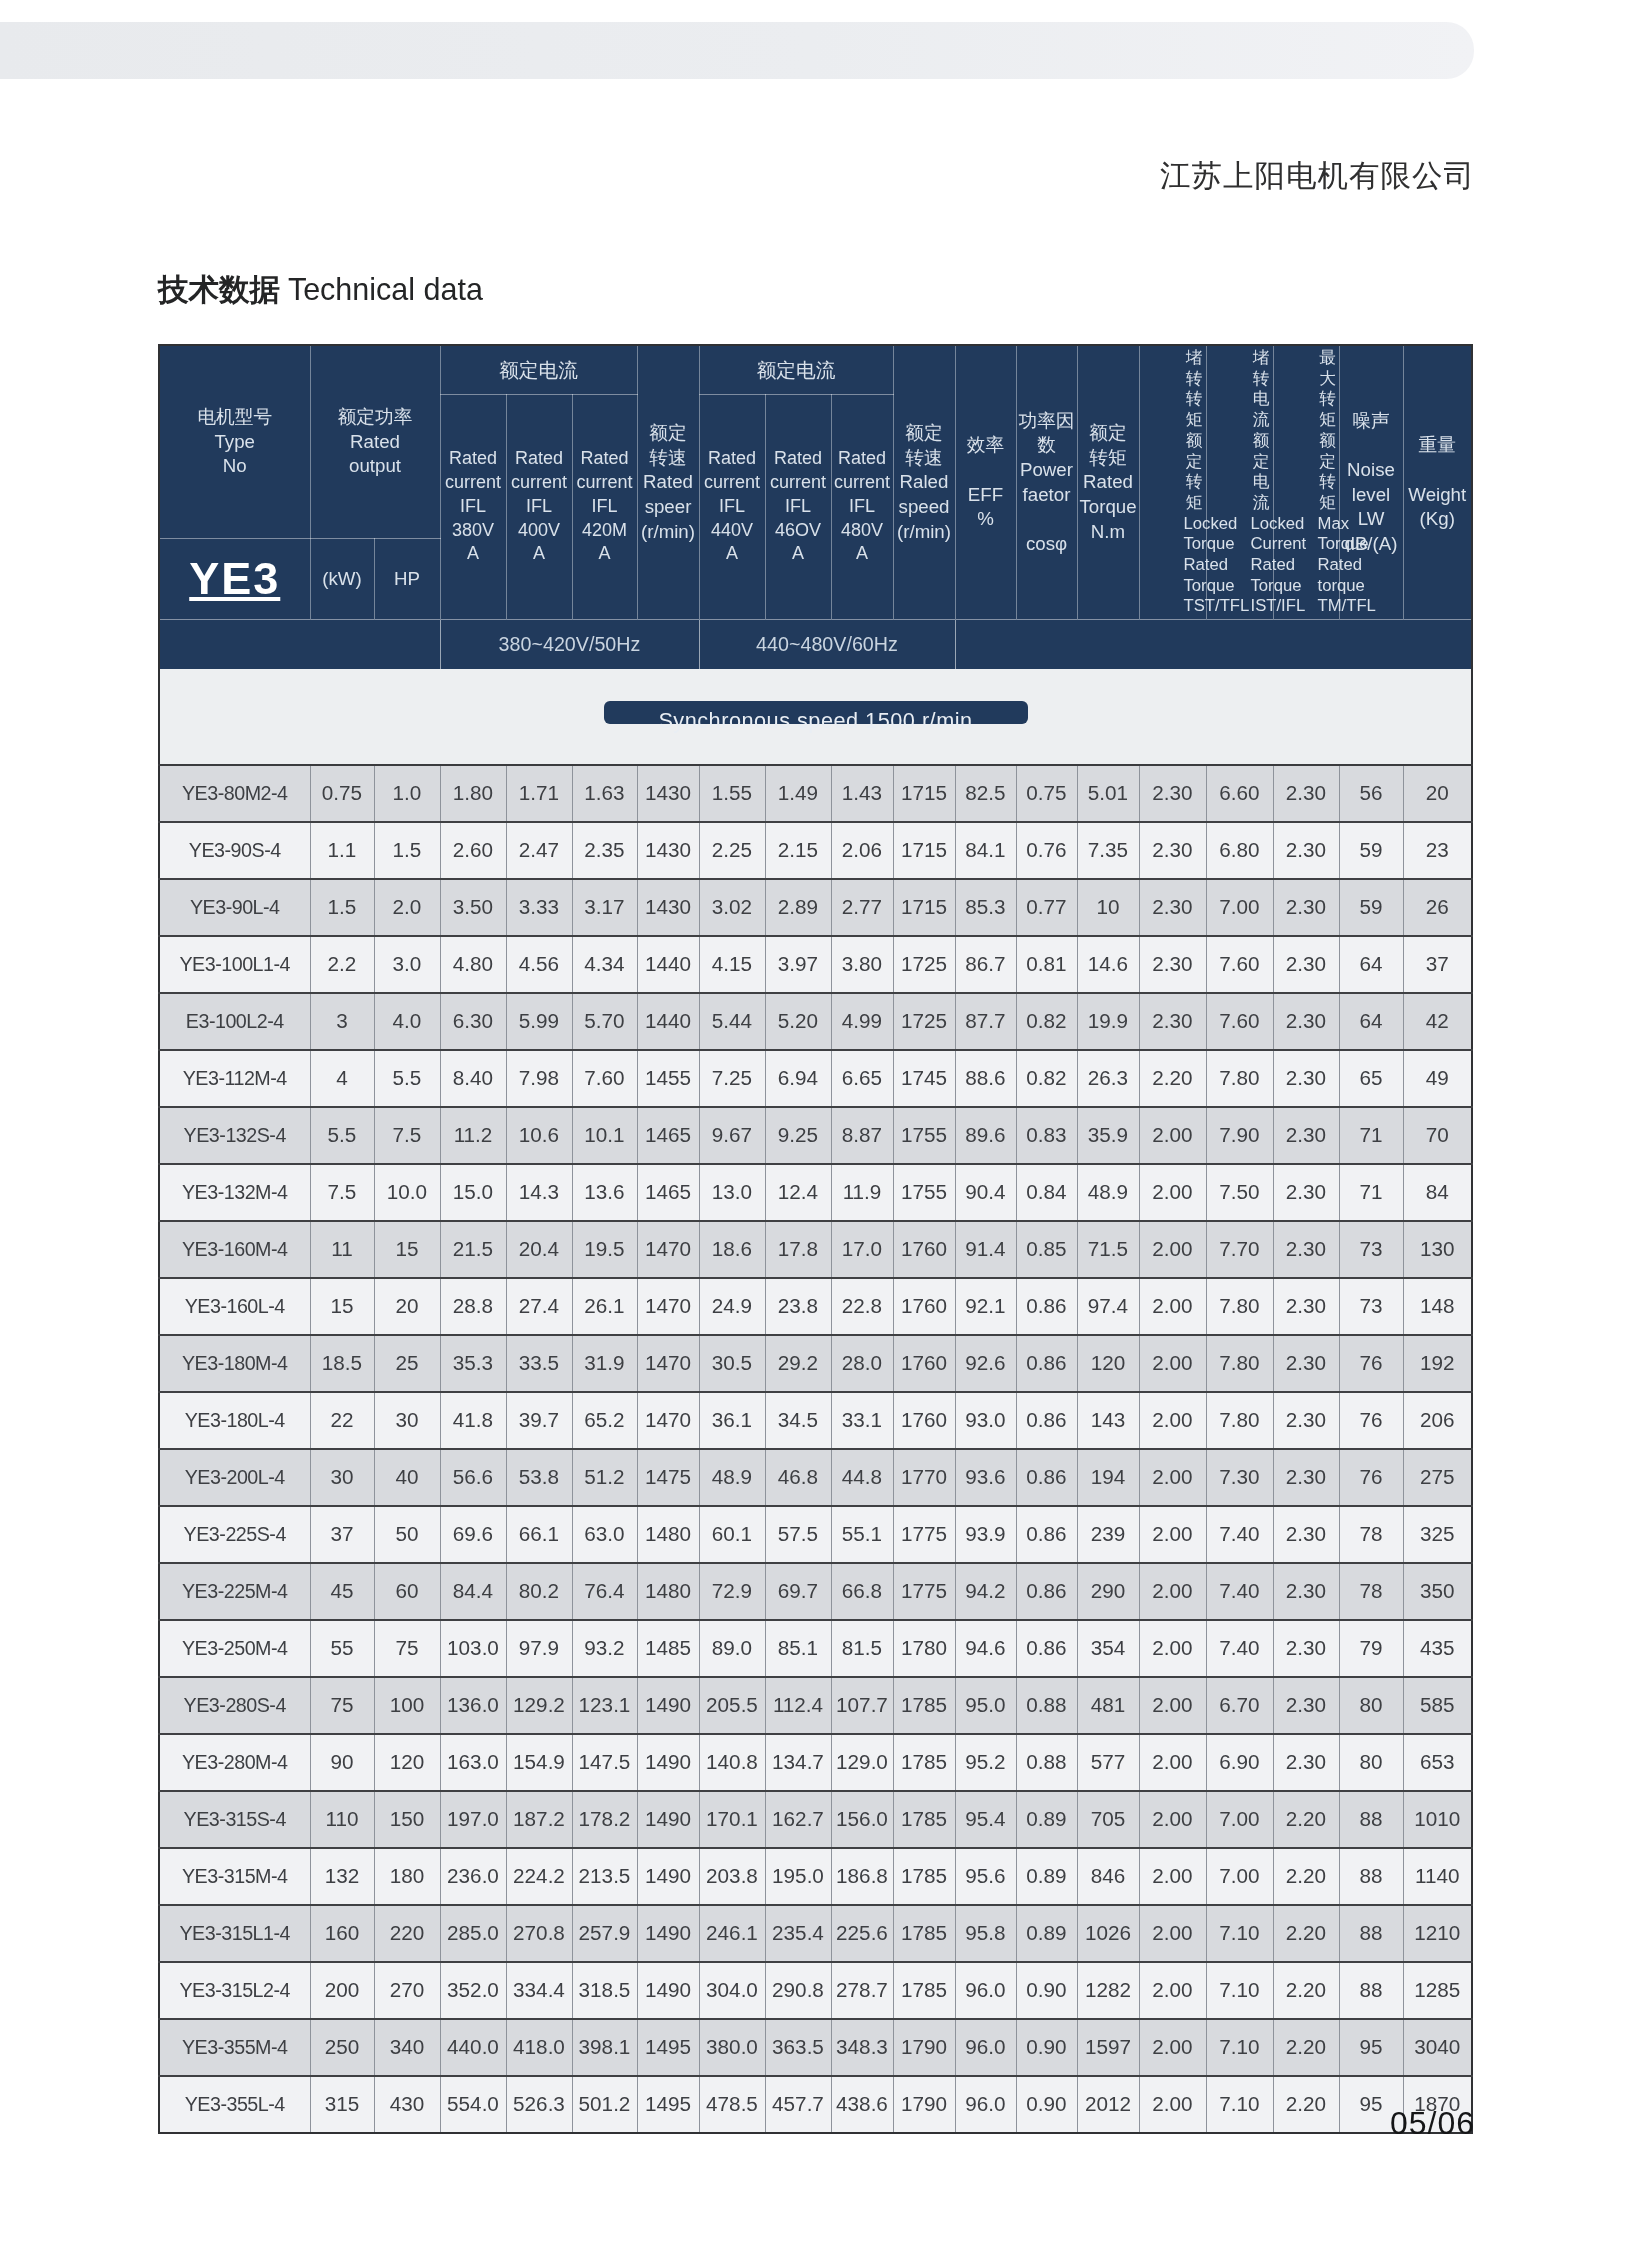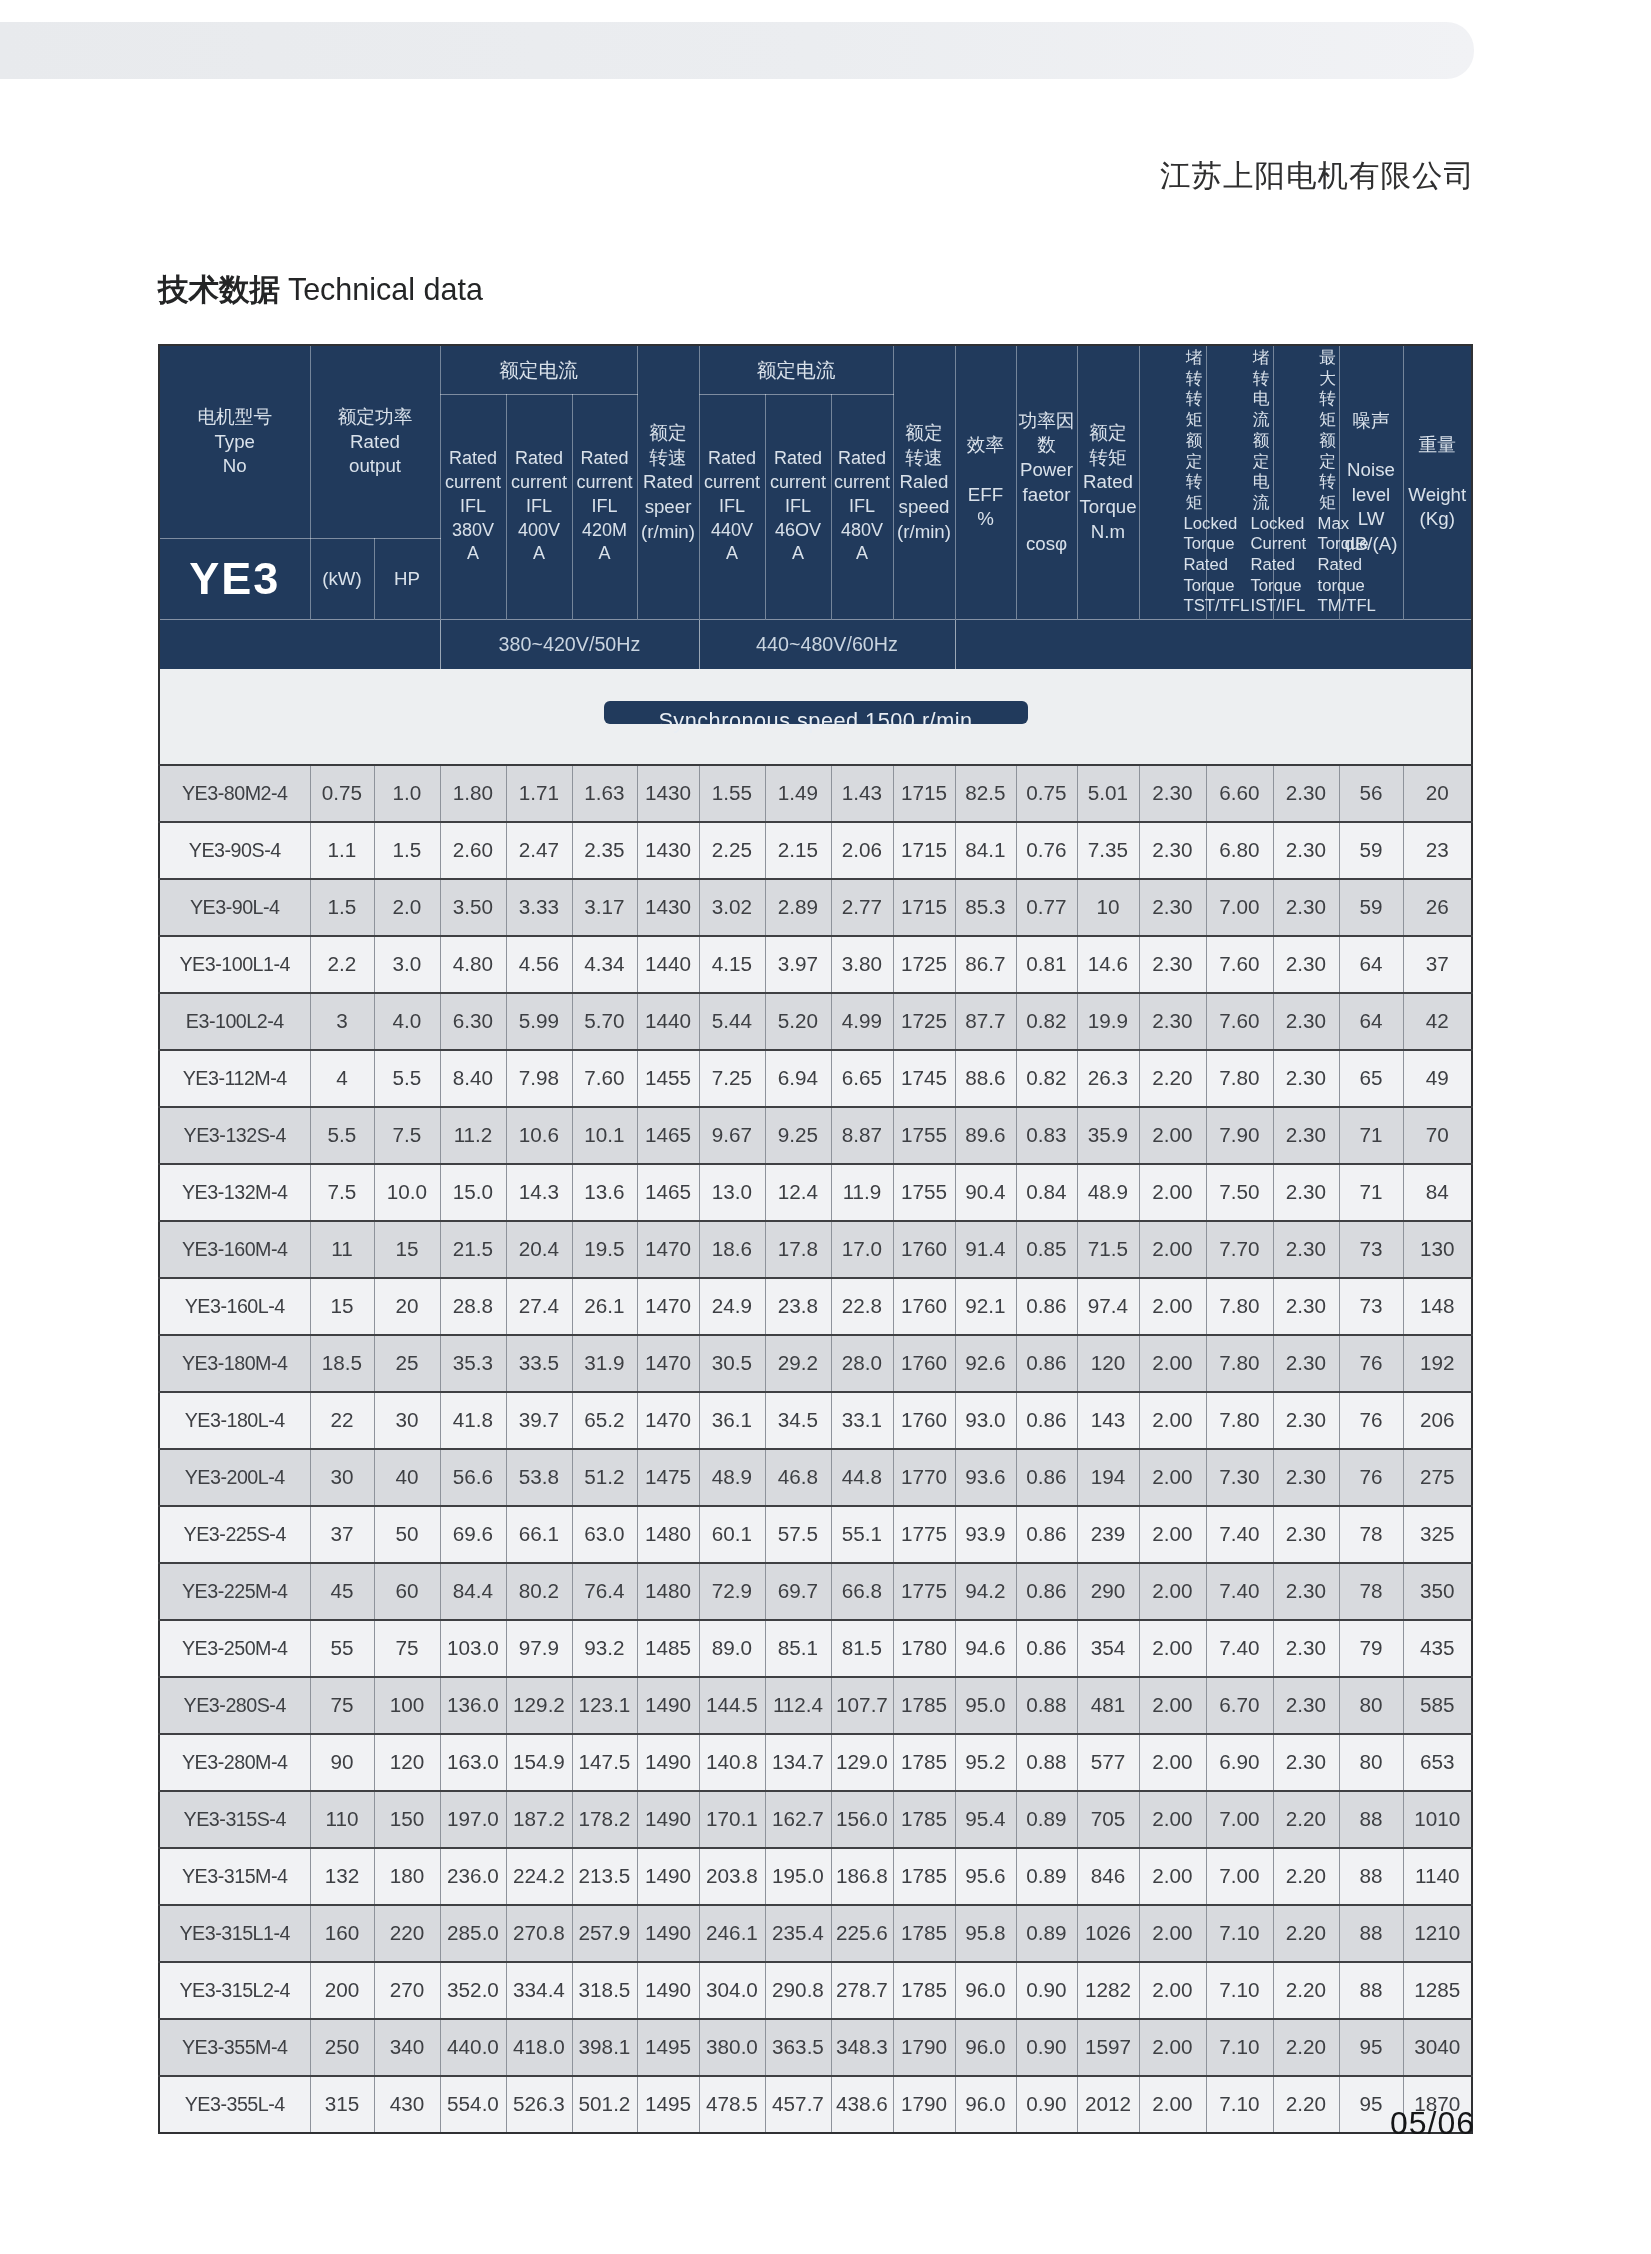--- a/index.html
+++ b/index.html
@@ -61,20 +61,21 @@
   tr.h-r3 { height: 81px; }
   tr.h-band { height: 49px; }
 
   thead th.split { border-bottom: 1px solid rgba(255,255,255,0.42); }
   thead th.group { border-bottom: 1px solid rgba(255,255,255,0.42); font-size: 19.7px; }
   thead th.sub { font-size: 18px; }
   thead th.tight { font-size: 16.7px; line-height: 1.24; padding-left: 44px; }
   thead th.series {
     font-size: 45px; font-weight: bold; color: #ffffff; letter-spacing: 2px;
     white-space: normal;
+    text-decoration: underline;
   }
   tr.h-band th { border-top: 1px solid rgba(255,255,255,0.45); font-size: 19.7px; color: #c9d4e0; }
   tr.h-band th.band-empty { border-left: none; border-right: none; }
   tr.h-band th.band { border-left: 1px solid rgba(255,255,255,0.55); border-right: 1px solid rgba(255,255,255,0.55); }
 
   
   tr.sync-row td {
     background: #edeff1;
     height: 96px;
     text-align: center; vertical-align: middle;
@@ -597,21 +598,21 @@
         <td class="value">435</td>
       </tr>
       <tr class="data-row odd">
         <td class="model">YE3-280S-4</td>
         <td class="value">75</td>
         <td class="value">100</td>
         <td class="value">136.0</td>
         <td class="value">129.2</td>
         <td class="value">123.1</td>
         <td class="value">1490</td>
-        <td class="value">144.5</td>
+        <td class="value">205.5</td>
         <td class="value">112.4</td>
         <td class="value">107.7</td>
         <td class="value">1785</td>
         <td class="value">95.0</td>
         <td class="value">0.88</td>
         <td class="value">481</td>
         <td class="value">2.00</td>
         <td class="value">6.70</td>
         <td class="value">2.30</td>
         <td class="value">80</td>

